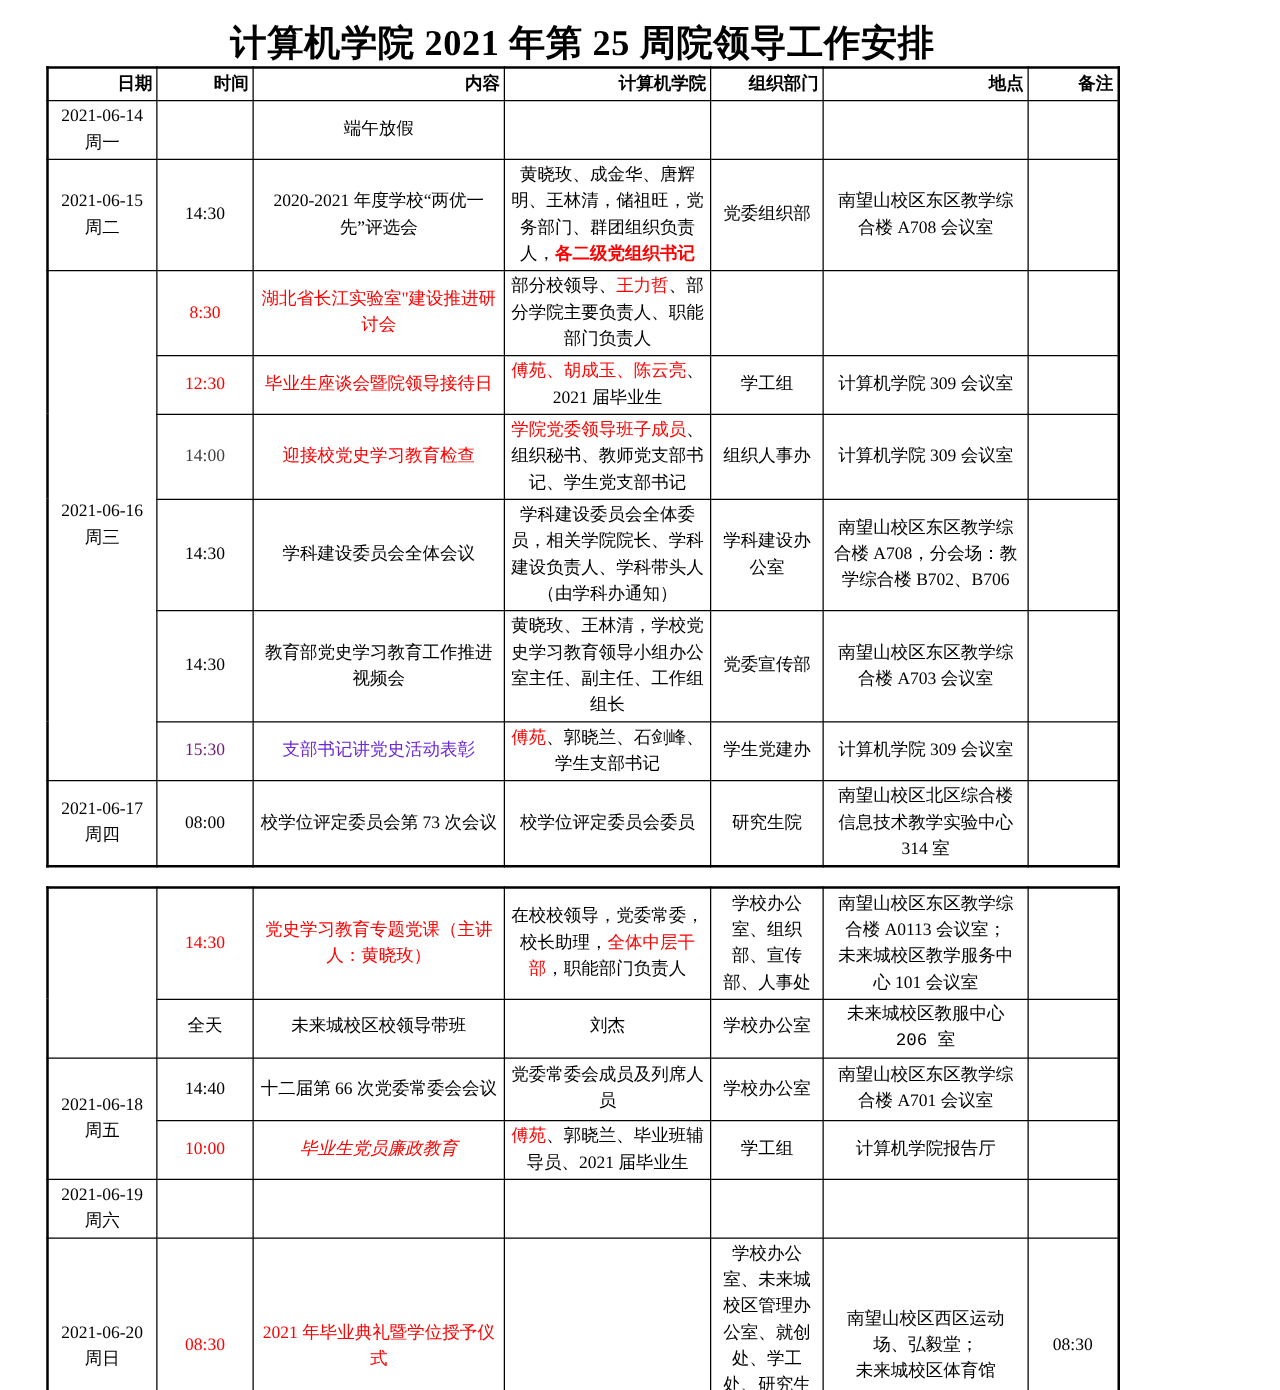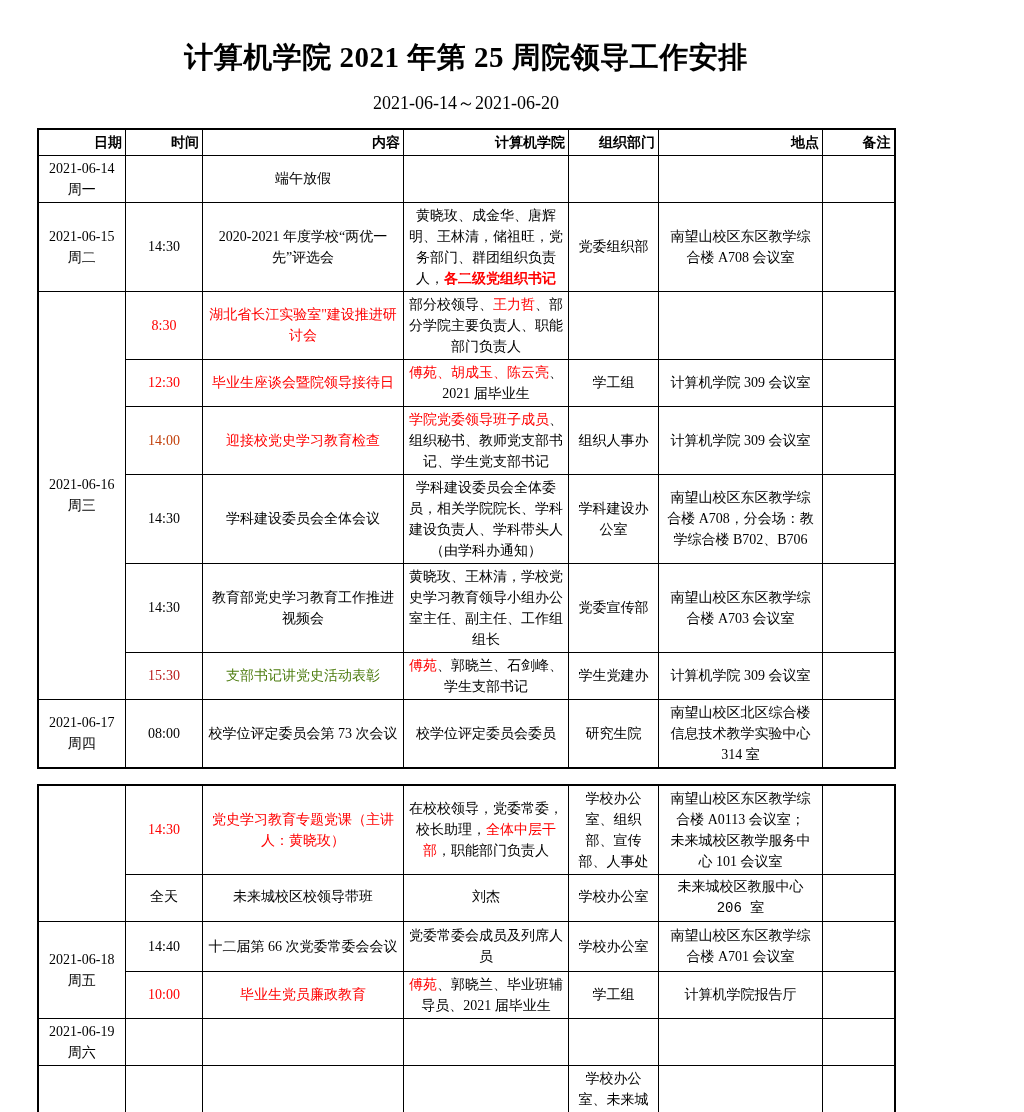--- a/index.html
+++ b/index.html
@@ -6,21 +6,21 @@
     margin: 0; padding: 0;
     background: #ffffff;
     width: 1024px;
     color: #000;
     font-family: "Liberation Serif", "DejaVu Serif", serif;
   }
   .page {
     width: 932px;
     height: 1112px;
     box-sizing: border-box;
-    padding-top: 40px;
+    padding-top: 18px;
     background: #fff;
   }
   .doc-title {
     text-align: center;
     font-weight: bold;
     font-size: 29px;
     line-height: 1.2;
     letter-spacing: 0.5px;
   }
   .doc-subtitle {
@@ -53,21 +53,20 @@
     height: 26px;
     padding: 2px 3px;
     text-align: right;
   }
 </style>
 </head>
 <body>
 
 <div class="page">
   <div class="doc-title">计算机学院 2021 年第 25 周院领导工作安排</div>
-  <div class="doc-subtitle">2021-06-14～2021-06-20</div>
 
   <table class="sched">
     <colgroup>
       <col style="width:88px">
         <col style="width:77px">
         <col style="width:201px">
       <col style="width:165px">
         <col style="width:90px">
         <col style="width:164px">
         <col style="width:72px">
@@ -116,21 +115,21 @@
         </tr>
         <tr style="height: 42px;">
           <td style="color: rgb(255, 0, 0);">12:30</td>
           <td style="color: rgb(255, 0, 0);">毕业生座谈会暨院领导接待日</td>
           <td><span style="color: rgb(255, 0, 0);">傅苑、胡成玉、陈云亮</span><span>、2021 届毕业生</span></td>
           <td>学工组</td>
           <td>计算机学院 309 会议室</td>
           <td></td>
         </tr>
         <tr style="height: 56px;">
-          <td style="color: #c2410c;">14:00</td>
+          <td style="color: #404040;">14:00</td>
           <td style="color: rgb(255, 0, 0);">迎接校党史学习教育检查</td>
           <td><span style="color: rgb(255, 0, 0);">学院党委领导班子成员</span><span>、组织秘书、教师党支部书记、学生党支部书记</span></td>
           <td>组织人事办</td>
           <td>计算机学院 309 会议室</td>
           <td></td>
         </tr>
         <tr style="height: 82px;">
           <td>14:30</td>
           <td>学科建设委员会全体会议</td>
           <td>学科建设委员会全体委员，相关学院院长、学科建设负责人、学科带头人（由学科办通知）</td>
@@ -140,22 +139,22 @@
         </tr>
         <tr style="height: 55px;">
           <td>14:30</td>
           <td>教育部党史学习教育工作推进视频会</td>
           <td>黄晓玫、王林清，学校党史学习教育领导小组办公室主任、副主任、工作组组长</td>
           <td>党委宣传部</td>
           <td>南望山校区东区教学综合楼 A703 会议室</td>
           <td></td>
         </tr>
         <tr style="height: 38px;">
-          <td style="color: #b91c1c;">15:30</td>
-          <td style="color: #4d7c0f;">支部书记讲党史活动表彰</td>
+          <td style="color: #701a75;">15:30</td>
+          <td style="color: #6d28d9;">支部书记讲党史活动表彰</td>
           <td><span style="color: rgb(255, 0, 0);">傅苑</span><span>、郭晓兰、石剑峰、学生支部书记</span></td>
           <td>学生党建办</td>
           <td>计算机学院 309 会议室</td>
           <td></td>
         </tr>
         <tr style="height: 61px; margin-top: 40px;">
           <td>2021-06-17
 周四</td>
           <td>08:00</td>
           <td>校学位评定委员会第 73 次会议</td>
@@ -201,21 +200,21 @@
 周五</td>
           <td>14:40</td>
           <td>十二届第 66 次党委常委会会议</td>
           <td>党委常委会成员及列席人员</td>
           <td>学校办公室</td>
           <td>南望山校区东区教学综合楼 A701 会议室</td>
           <td></td>
         </tr>
         <tr style="height: 34px;">
           <td style="color: rgb(255, 0, 0);">10:00</td>
-          <td style="color: rgb(255, 0, 0);">毕业生党员廉政教育</td>
+          <td style="color: rgb(255, 0, 0); font-style: italic;">毕业生党员廉政教育</td>
           <td><span style="color: rgb(255, 0, 0);">傅苑</span><span>、郭晓兰、毕业班辅导员、2021 届毕业生</span></td>
           <td>学工组</td>
           <td>计算机学院报告厅</td>
           <td></td>
         </tr>
         <tr style="height: 38px; margin-top: 36px;">
           <td>2021-06-19
 周六</td>
           <td></td>
           <td></td>

